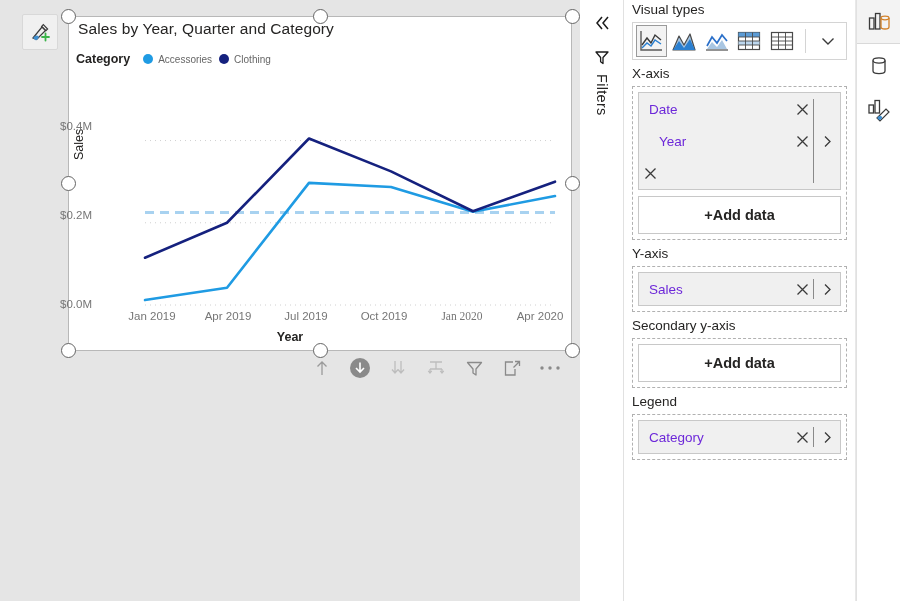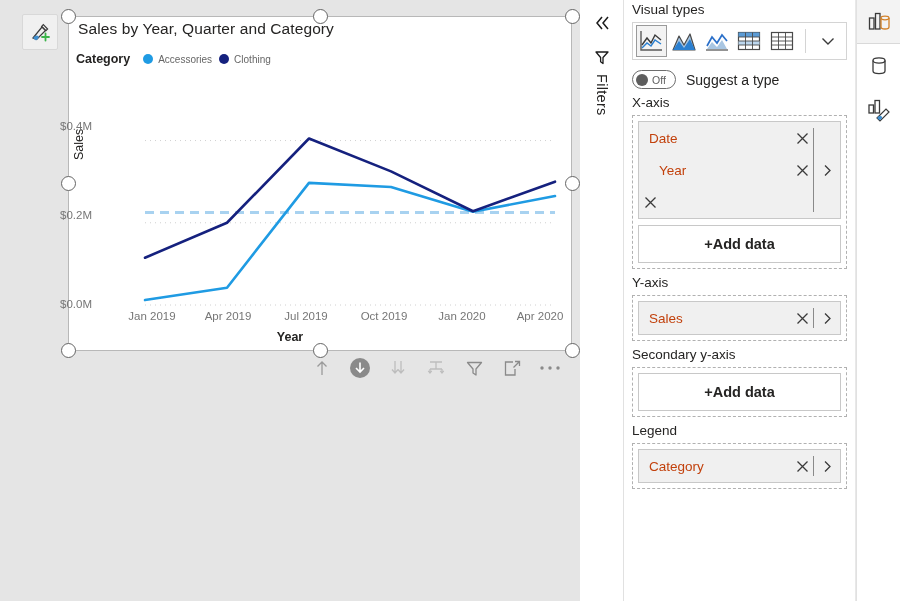--- a/index.html
+++ b/index.html
@@ -113,21 +113,21 @@
   #suggest-label { font-size:14px; color:#252423; }
 
   .well-drop {
     margin:0 8px; border:1px dashed #b1b1b1; padding:5px; background:#fff;
   }
   .well-chip-group { border:1px solid #c8c8c8; background:#f0f0f0; display:flex; }
   .chip-rows { flex:1; }
   .chip-row {
     height:32px; display:flex; align-items:center; position:relative;
   }
-  .chip-name { font-size:13.5px; color:#c2410c; flex:1; }
+  .chip-name { font-size:13.5px; color:#6d28d9; flex:1; }
   .chip-x { width:22px; display:flex; align-items:center; justify-content:center; }
   .chip-sep { width:1px; background:#8a8a8a; margin:6px 0; }
   .chip-expand { width:26px; display:flex; align-items:center; justify-content:center; }
   .indent-1 { padding-left:10px; }
   .indent-2 { padding-left:20px; }
 
   .add-data-btn {
     border:1px solid #c8c8c8; background:#fff; height:38px;
     display:flex; align-items:center; justify-content:center;
     font-size:14.5px; font-weight:bold; color:#252423; margin-top:6px;
@@ -193,21 +193,21 @@
   <div class="axis-label-x">Year</div>
 
   <div class="tick-y" style="left:36px; top:298px;">$0.0M</div>
   <div class="tick-y" style="left:36px; top:209px;">$0.2M</div>
   <div class="tick-y" style="left:36px; top:120px;">$0.4M</div>
 
   <div class="tick-x" style="left:107px;">Jan 2019</div>
   <div class="tick-x" style="left:183px;">Apr 2019</div>
   <div class="tick-x" style="left:261px;">Jul 2019</div>
   <div class="tick-x" style="left:339px;">Oct 2019</div>
-  <div class="tick-x" style="left:417px;">Jan 2020</div>
+  <div class="tick-x" style="left:417px;font-family:Liberation Serif, serif;">Jan 2020</div>
   <div class="tick-x" style="left:495px;">Apr 2020</div>
 
   <div id="visual-toolbar">
     <div class="tb-icon">
       <svg width="20" height="20" viewBox="0 0 20 20">
         <path d="M10 17 V4 M5.5 8.5 L10 4 L14.5 8.5" fill="none" stroke="#9a9a9a" stroke-width="1.3"></path>
       </svg>
     </div>
     <div class="tb-icon">
       <svg width="22" height="22" viewBox="0 0 22 22">
@@ -303,27 +303,20 @@
       </svg>
     </div>
     <div class="vt-divider"></div>
     <div class="vt-cell">
       <svg width="20" height="20" viewBox="0 0 20 20">
         <path d="M4.5 7.5 L10 13 L15.5 7.5" fill="none" stroke="#3a3a3a" stroke-width="1.4"></path>
       </svg>
     </div>
   </div>
 
-  <div id="suggest-row">
-    <div id="suggest-toggle">
-      <div id="suggest-knob"></div>
-      <div id="suggest-state">Off</div>
-    </div>
-    <div id="suggest-label">Suggest a type</div>
-  </div>
 
   <div class="section-label">X-axis</div>
   <div class="well-drop">
     <div class="well-chip-group">
       <div class="chip-rows">
         <div class="chip-row">
           <span class="chip-name indent-1">Date</span>
           <span class="chip-x">
             <svg width="15" height="15" viewBox="0 0 15 15">
                 <path d="M2.5 2.5 L12.5 12.5 M12.5 2.5 L2.5 12.5" stroke="#3a3a3a" stroke-width="1.3" fill="none"></path>

